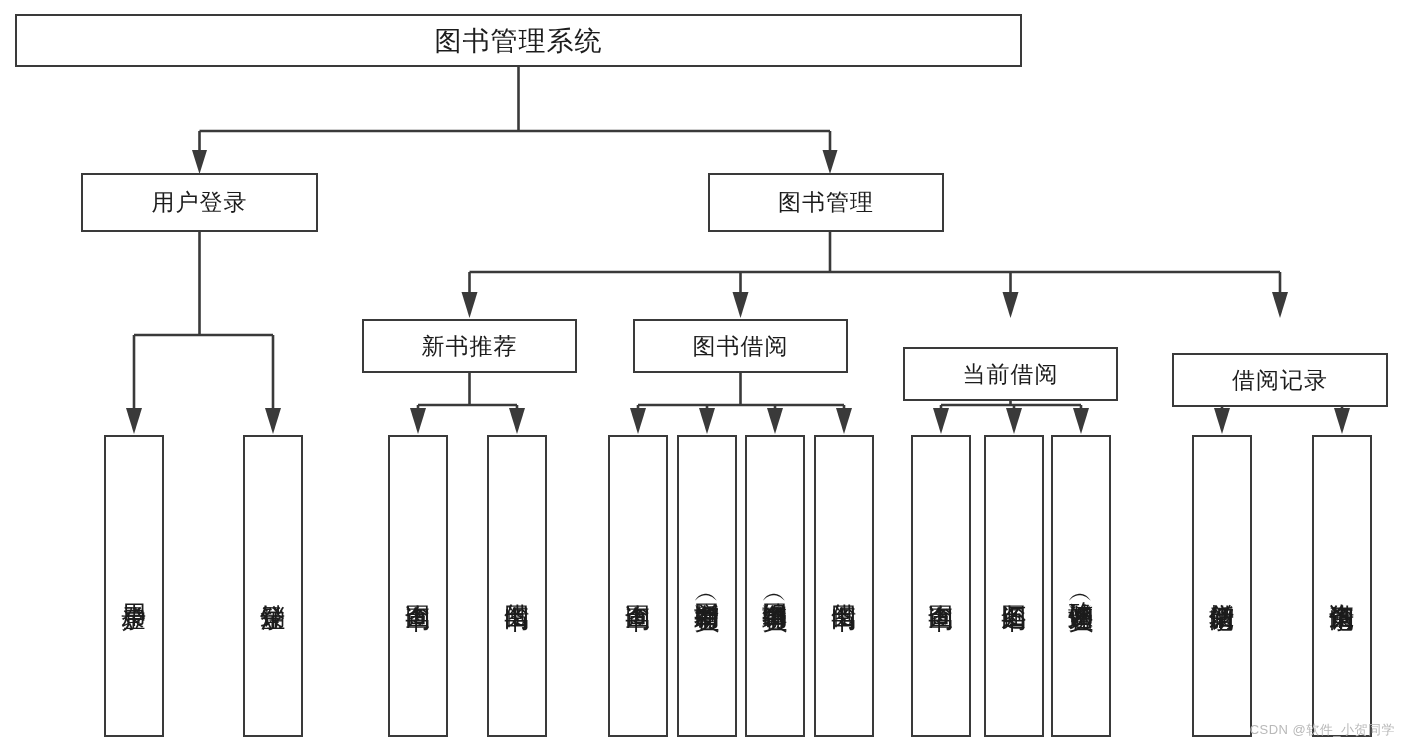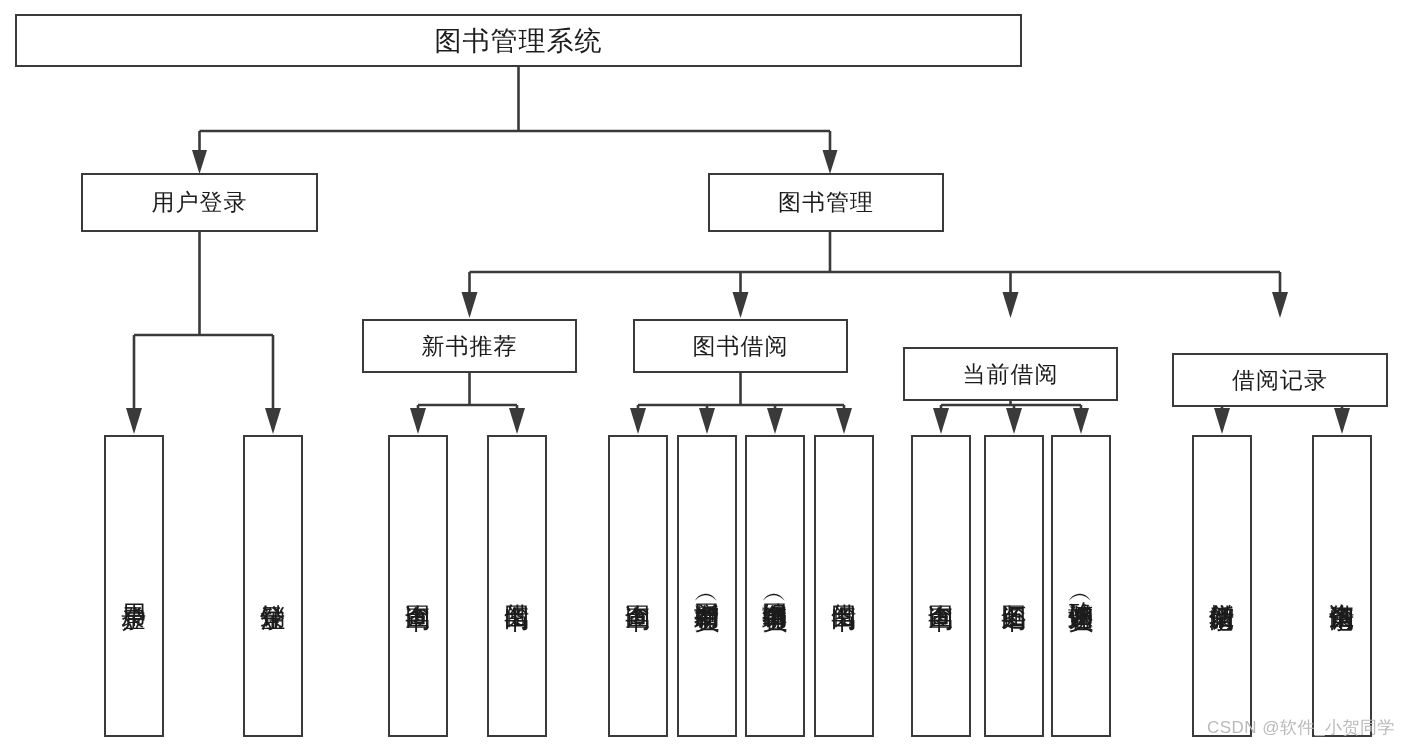--- a/index.html
+++ b/index.html
@@ -33,21 +33,21 @@
   }
   .arrow-head {
     fill: #3a3a3a;
     stroke: none;
   }
   .watermark {
     position: absolute;
     right: 10px;
     bottom: 8px;
     font-family: "Liberation Sans", "DejaVu Sans", sans-serif;
-    font-size: 17px;
+    font-size: 13px;
     color: #b9b9b9;
     white-space: nowrap;
     letter-spacing: 0.5px;
   }
   
   .leaf-box {
     position: absolute;
     box-sizing: border-box;
     background: #ffffff;
     border: 2.6px solid #3a3a3a;

